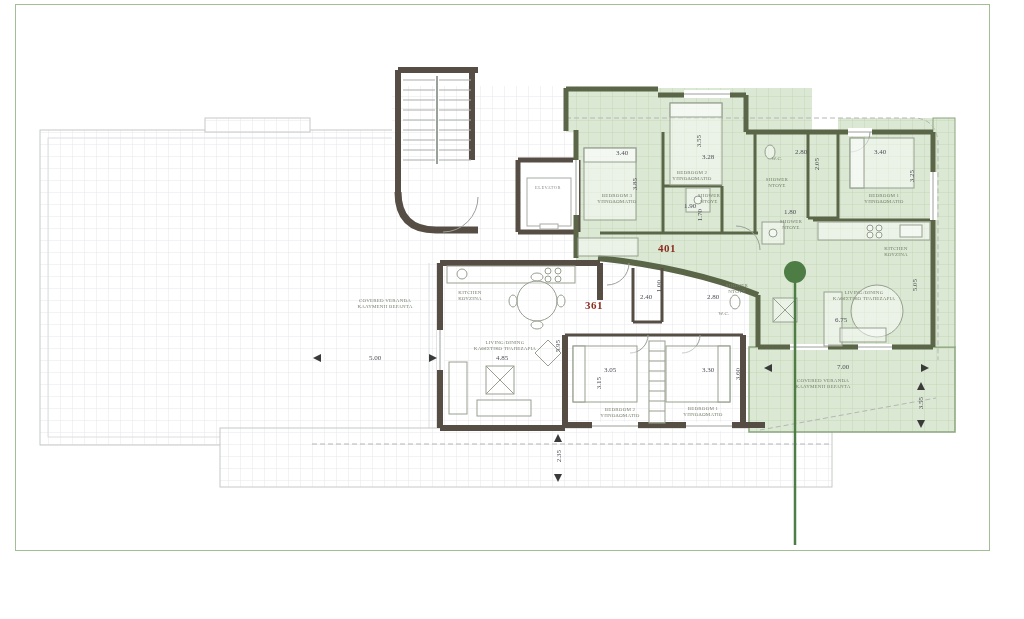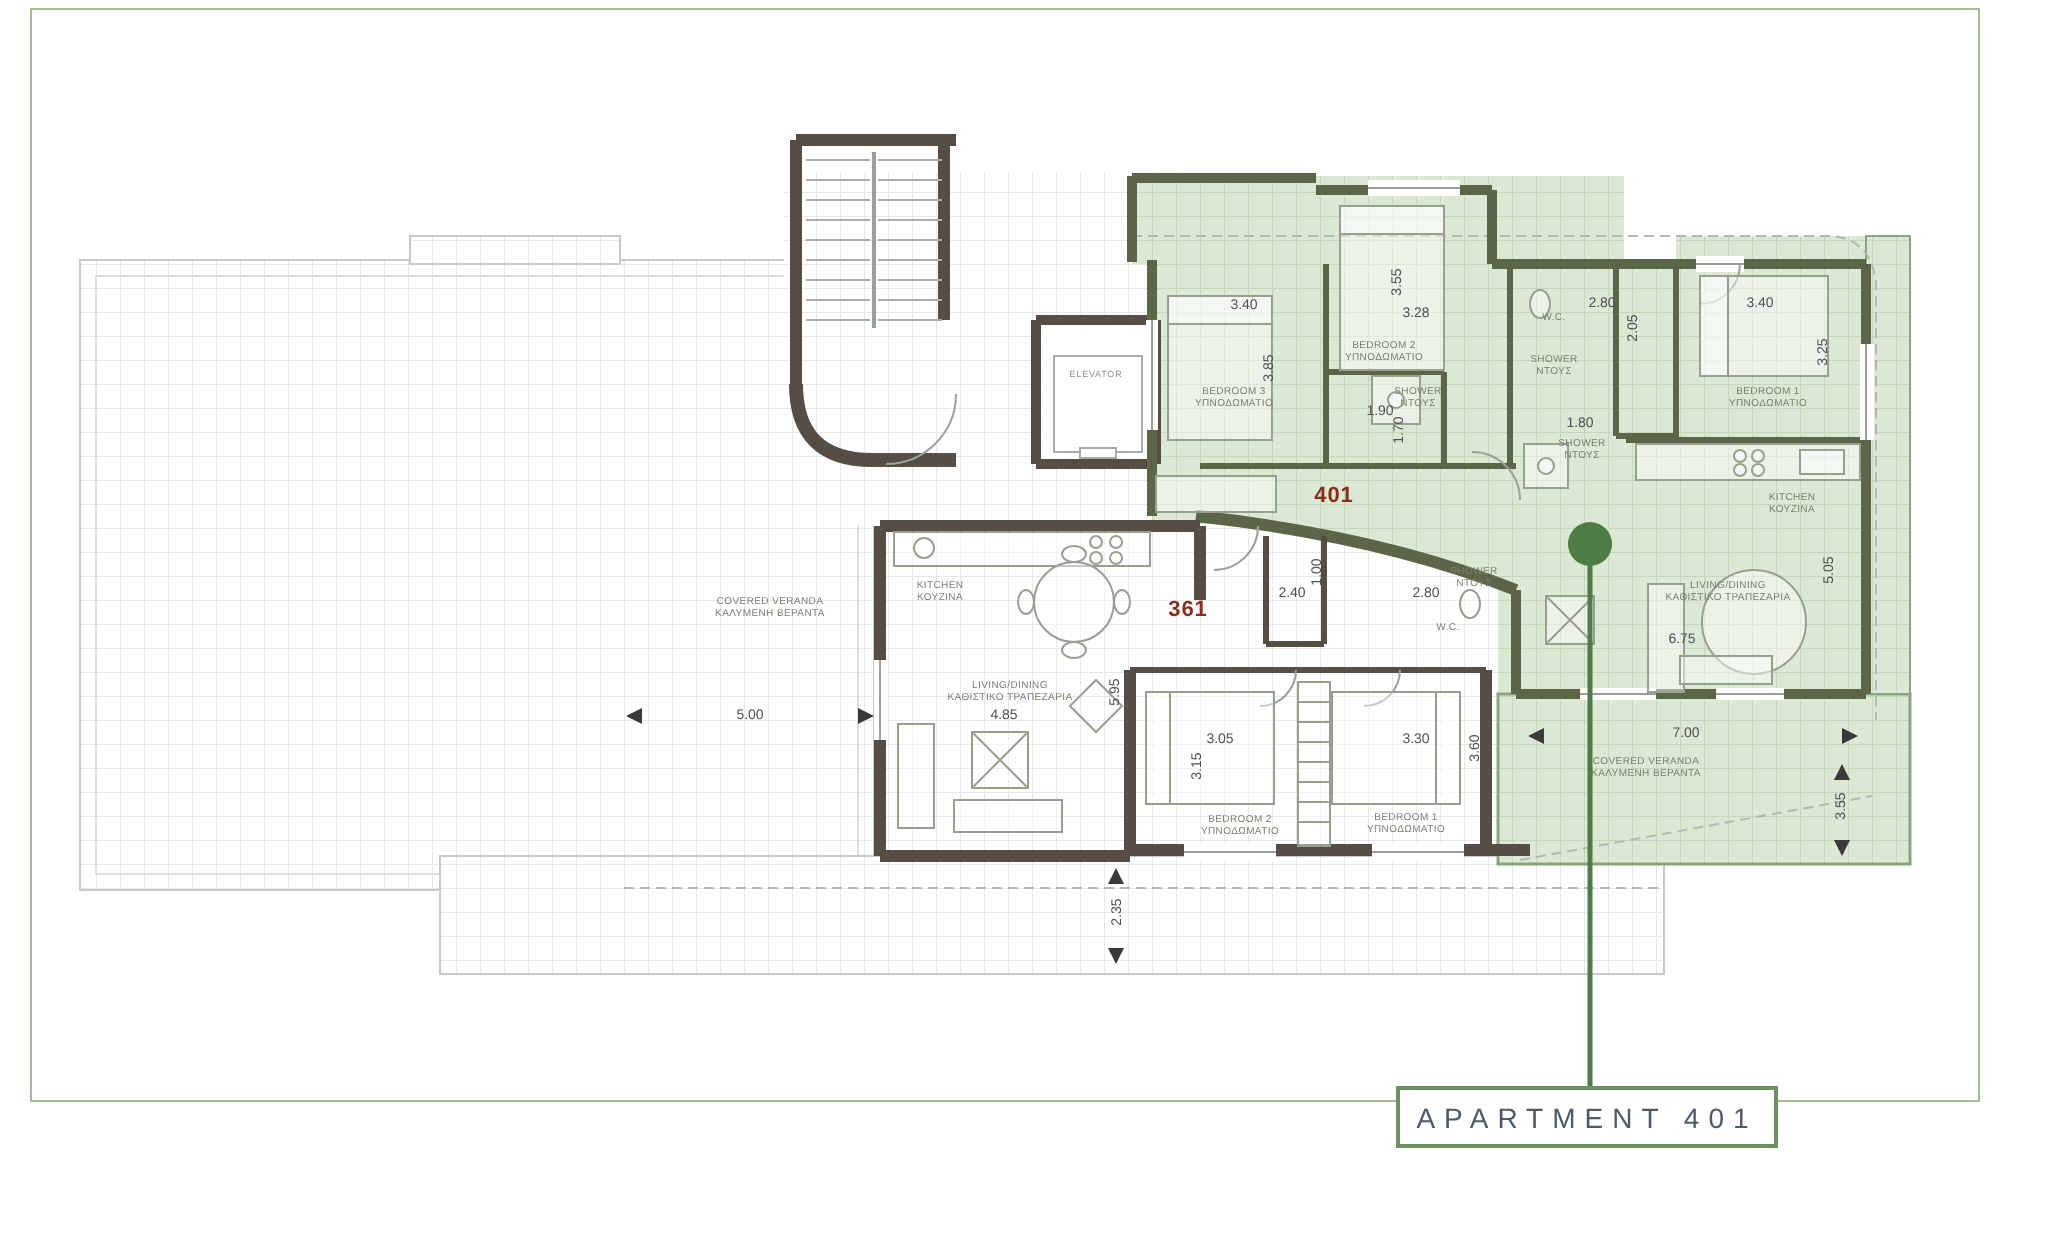--- a/index.html
+++ b/index.html
@@ -1,17 +1,17 @@
 <!DOCTYPE html>
 <html><head>
 <meta charset="utf-8">
 <style>
   html,body{margin:0;padding:0;background:#ffffff;}
   #stage{position:relative;width:1024px;height:608px;background:#ffffff;
-         font-family:Liberation Sans, sans-serif;overflow:hidden;}
+         font-family:Liberation Serif, serif;overflow:hidden;}
   #frame{position:absolute;left:15px;top:4px;width:975px;height:547px;
          box-sizing:border-box;border:1.5px solid #a3bd97;}
   #plan{position:absolute;left:0;top:0;}
   #labels{position:absolute;left:0;top:0;width:1024px;height:619px;pointer-events:none;}
   .dim{position:absolute;font-size:7px;color:#4f5058;white-space:nowrap;
        transform:translate(-50%,-50%);}
   .dim.rot{transform:translate(-50%,-50%) rotate(-90deg);}
   .room{position:absolute;font-size:5px;line-height:1.2;color:#78816d;
         text-align:center;white-space:nowrap;transform:translate(-50%,-50%);
         letter-spacing:.2px;}
@@ -274,17 +274,14 @@
       </div>
       <div class="room" style="left: 385px; top: 304px;">
         <div>COVERED VERANDA</div>
         <div>ΚΑΛΥΜΕΝΗ ΒΕΡΑΝΤΑ</div>
       </div>
       <div class="apt" style="left: 667px; top: 248px;">401</div>
       <div class="apt" style="left: 594px; top: 305px;">361</div>
       <div class="misc" style="left: 548px; top: 187px;">ELEVATOR</div>
     </div>
 
-  <div id="callout-box">
-    <span>APARTMENT 401</span>
-  </div>
 
 </div>
 
 </body></html>

